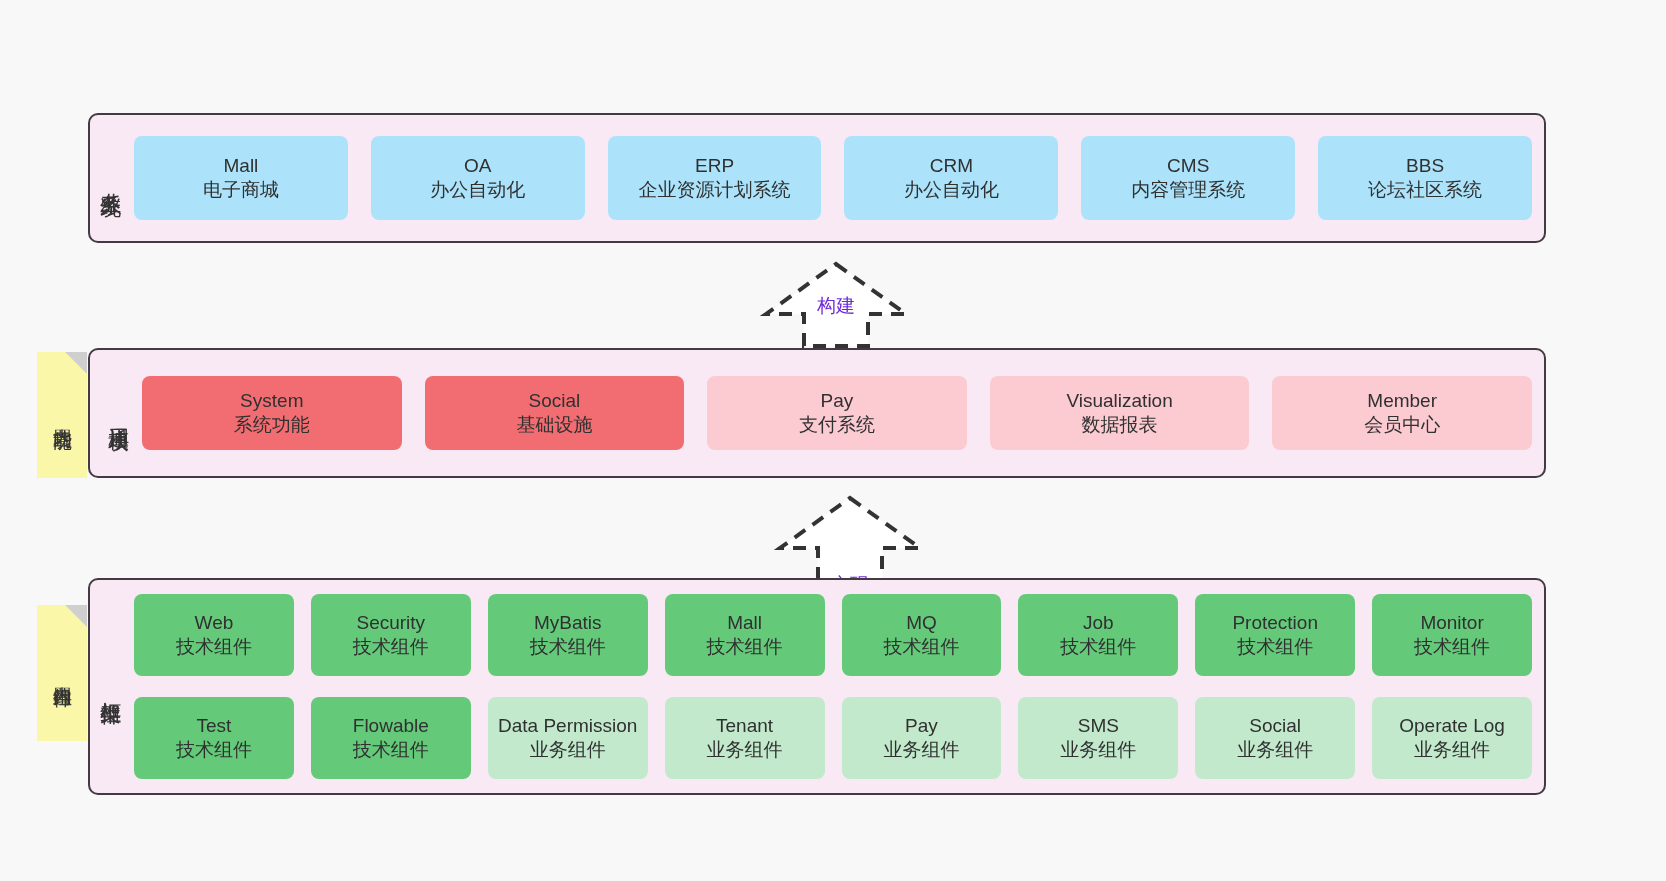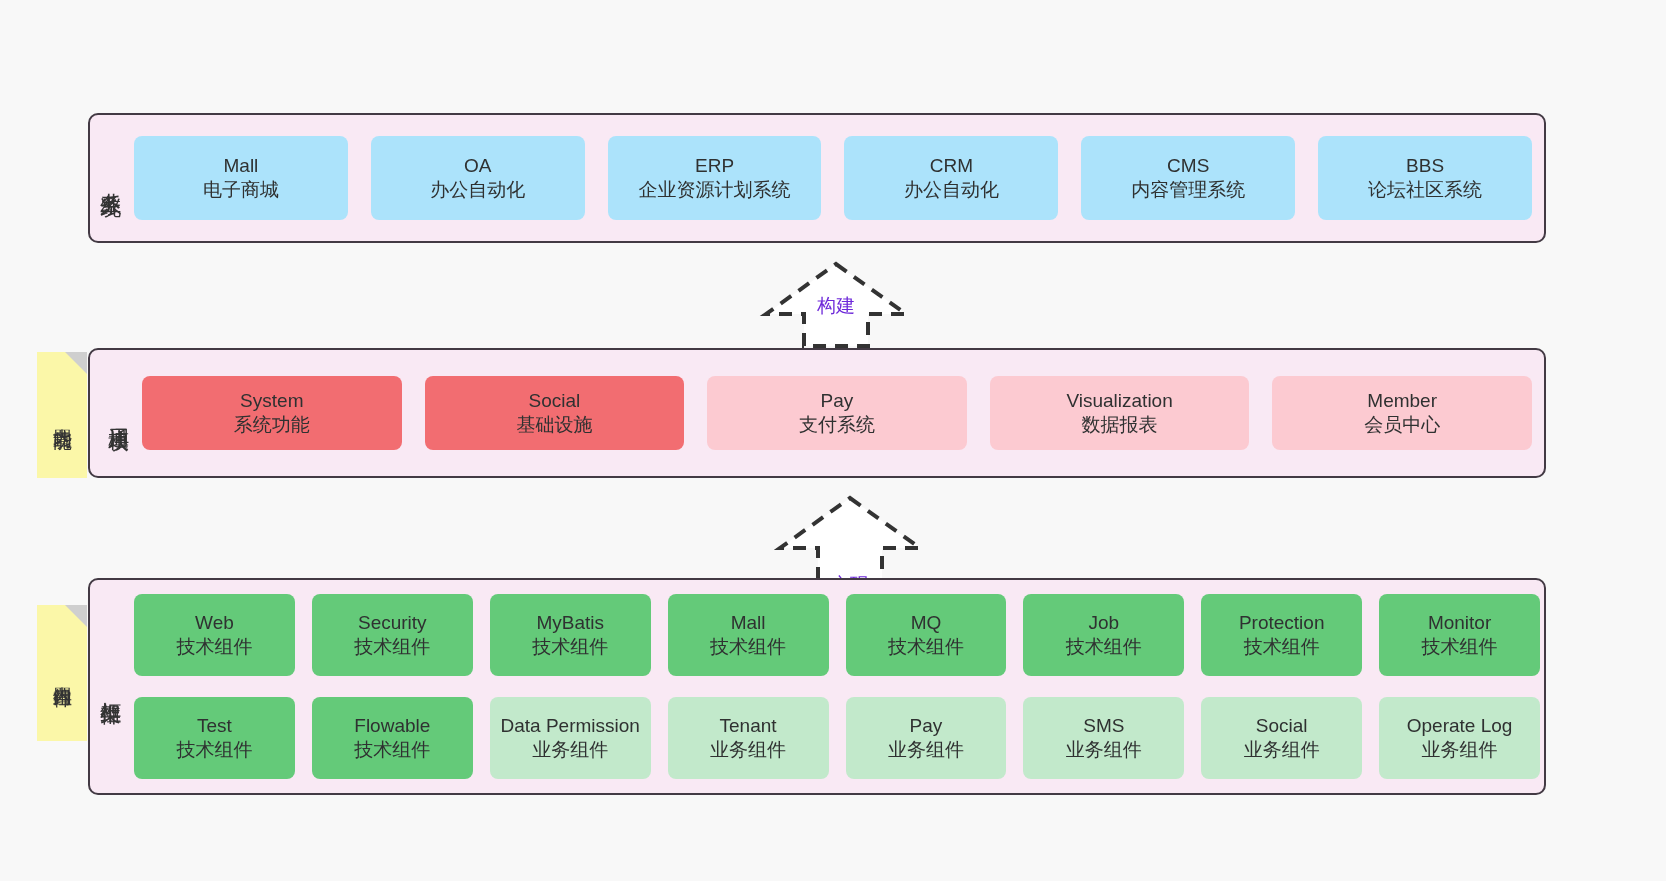--- a/index.html
+++ b/index.html
@@ -88,21 +88,21 @@
 
   
   #layer-business { left: 88px;  top: 113px; width: 1458px; height: 130px; }
   #layer-business .cell { height: 84px; }
 
   #layer-modules  { left: 88px;  top: 348px; width: 1458px; height: 130px; padding-left: 8px; }
   #layer-modules .cell { height: 74px; }
 
   #layer-framework{ left: 88px;  top: 578px; width: 1458px; height: 217px; }
   #layer-framework .cell { height: 82px; }
-  #layer-framework .layer-body { gap: 21px; padding: 0 4px 0 2px; }
+  #layer-framework .layer-body { gap: 21px; padding: 0 12px 0 2px; }
   #layer-framework .row { gap: 17px; }
 
   
   .note {
     position: absolute;
     width: 50px;
     background: #fbf7a8;
     box-sizing: border-box;
     display: flex;
     align-items: center;

